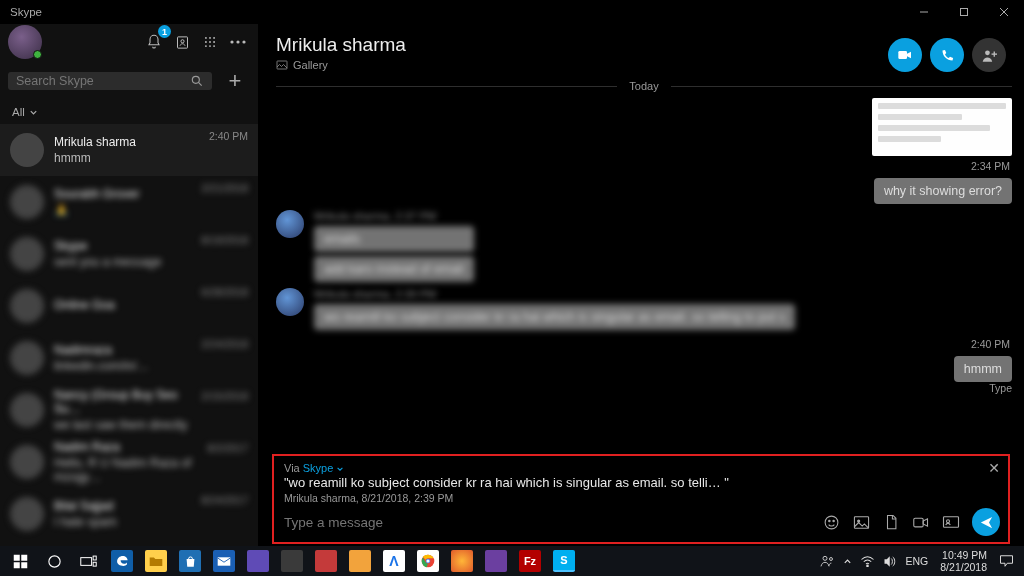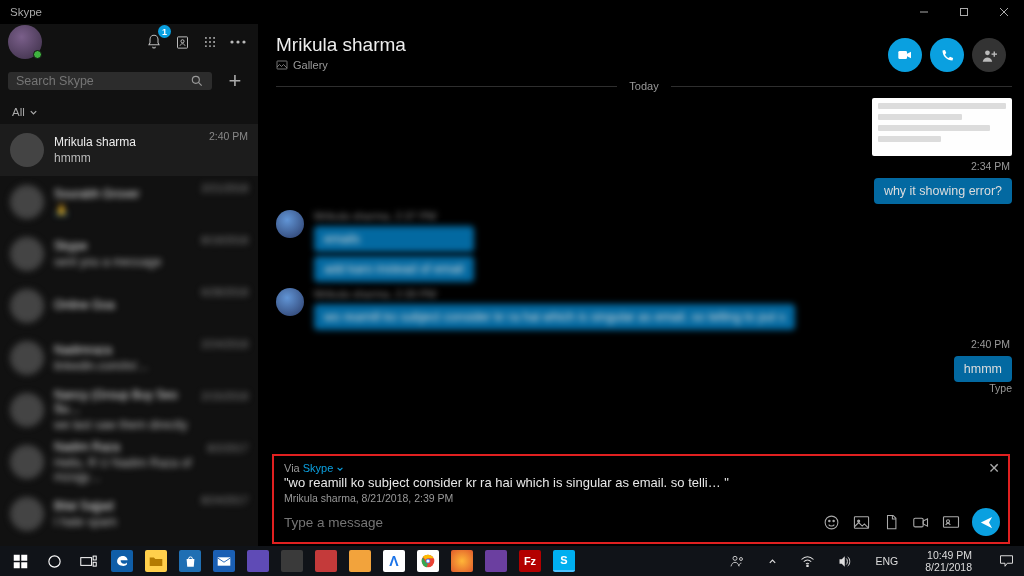--- a/index.html
+++ b/index.html
@@ -51,21 +51,21 @@
   .bblue { background:#0aa0e0; }
   .bgrey { background:#333; }
 
   .msgs { flex:1; overflow:hidden; padding:4px 12px 6px 18px; position:relative; }
   .daysep { display:flex; align-items:center; gap:12px; color:#999; font-size:11px; margin:0 0 6px 0; }
   .daysep .line { flex:1; height:1px; background:#2e2e2e; }
 
   .imgbubble { width:140px; height:58px; background:#fefefe; border-radius:2px; margin-left:auto; position:relative; overflow:hidden; }
   .imgbubble .bar { height:6px; background:#dcdcdc; margin:5px 6px; border-radius:1px; }
   .time { font-size:10.5px; color:#999; margin:4px 2px 6px auto; text-align:right; }
-  .bubble { background:#0369a1; border-radius:4px; padding:6px 10px; font-size:12.5px; color:#ddd; display:inline-block; max-width:520px; }
+  .bubble { background:#737373; border-radius:4px; padding:6px 10px; font-size:12.5px; color:#ddd; display:inline-block; max-width:520px; }
   .bubble.out { margin-left:auto; display:block; width:fit-content; }
   .row.in { display:flex; gap:10px; align-items:flex-start; margin-top:6px; }
   .row.in .col { display:flex; flex-direction:column; gap:4px; }
   .blurtxt { filter:blur(3px); color:#888; font-size:11px; }
   .sav { width:28px; height:28px; border-radius:50%; background:radial-gradient(circle at 40% 35%,#6195d6,#2a3a66); flex-shrink:0; }
   .sentlbl { font-size:10.5px; color:#999; text-align:right; }
 
   .quotebox { border:2px solid #e02020; margin:0 14px 2px 14px; padding:6px 8px 6px 10px; position:relative; background:#000; }
   .via { font-size:11px; color:#999; margin-bottom:1px; }
   .via .lnk { color:#0aa0e0; }
@@ -76,21 +76,21 @@
   .minput input { flex:1; background:transparent; border:0; outline:0; color:#ccc; font-size:13.5px; padding:4px 0; }
   .mactions { display:flex; align-items:center; gap:12px; }
   .mactions .ic { width:18px; height:18px; display:flex; align-items:center; justify-content:center; color:#aaa; }
   .sendbtn { width:28px; height:28px; border-radius:50%; background:#0aa0e0; display:flex; align-items:center; justify-content:center; }
 
   
   .taskbar { height:30px; background:#101318; display:flex; align-items:center; padding:0 4px; gap:2px; font-size:11px; color:#ddd; }
   .tb { width:32px; height:30px; display:flex; align-items:center; justify-content:center; }
   .tb svg { display:block; }
   .taskbar .spacer { flex:1; }
-  .tray { display:flex; align-items:center; gap:23px; padding-right:6px;justify-content:space-between; }
+  .tray { display:flex; align-items:center; gap:8px; padding-right:6px;justify-content:space-between; }
   .tray .t { height:30px; display:flex; align-items:center; }
   .clock { display:flex; flex-direction:column; align-items:flex-end; line-height:12px; font-size:10.5px; padding:0 4px; }
   .appicon { width:22px; height:22px; border-radius:2px; display:flex; align-items:center; justify-content:center; font-size:11px; font-weight:600; }
 </style>
 </head>
 <body>
 
 <div class="app">
 
   <div class="titlebar">

